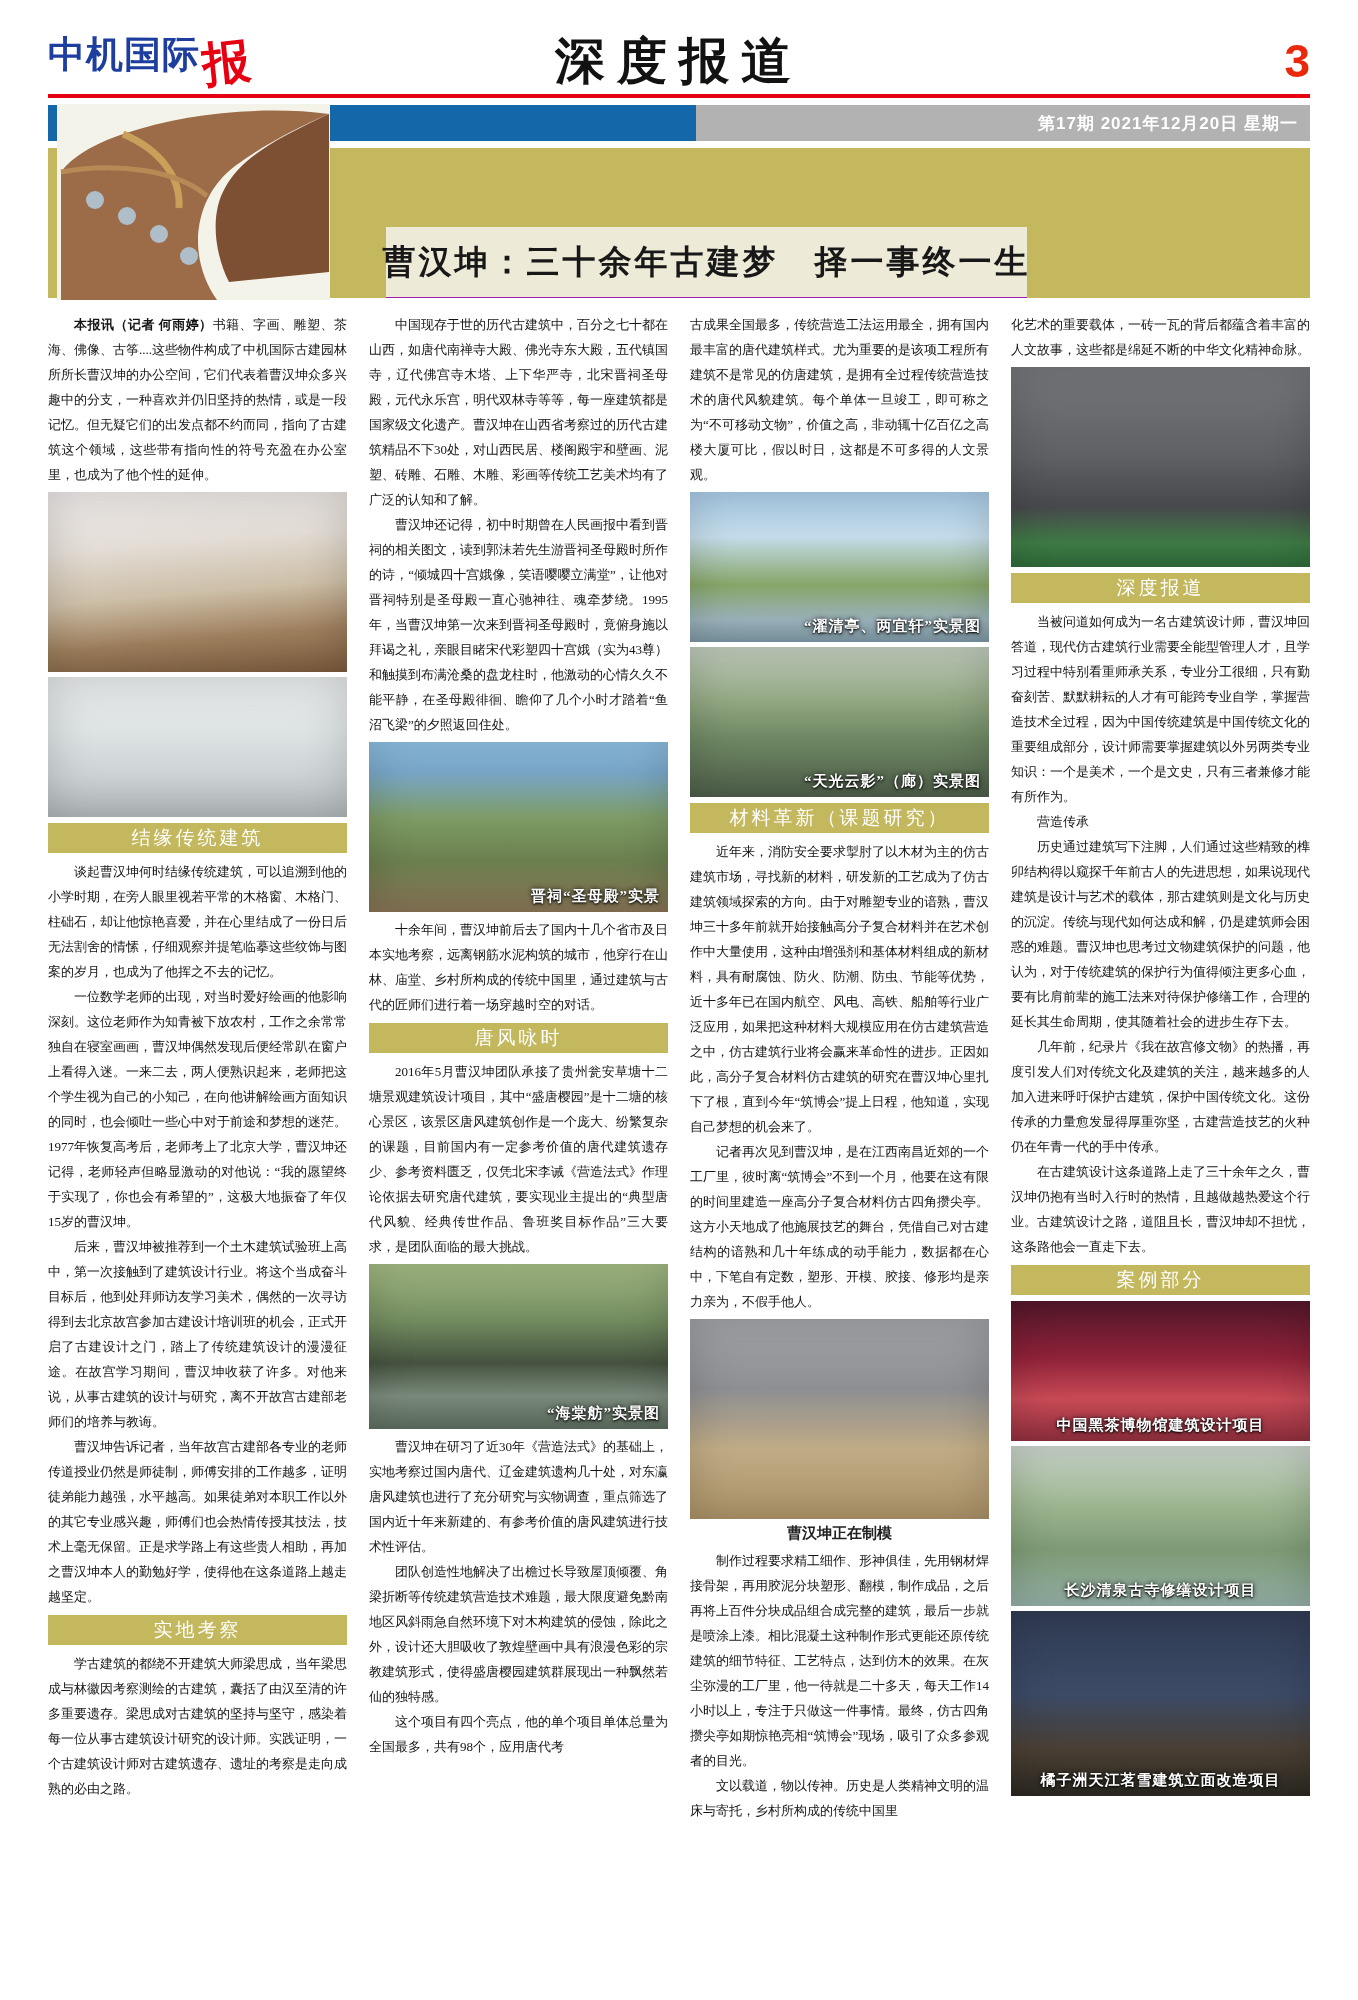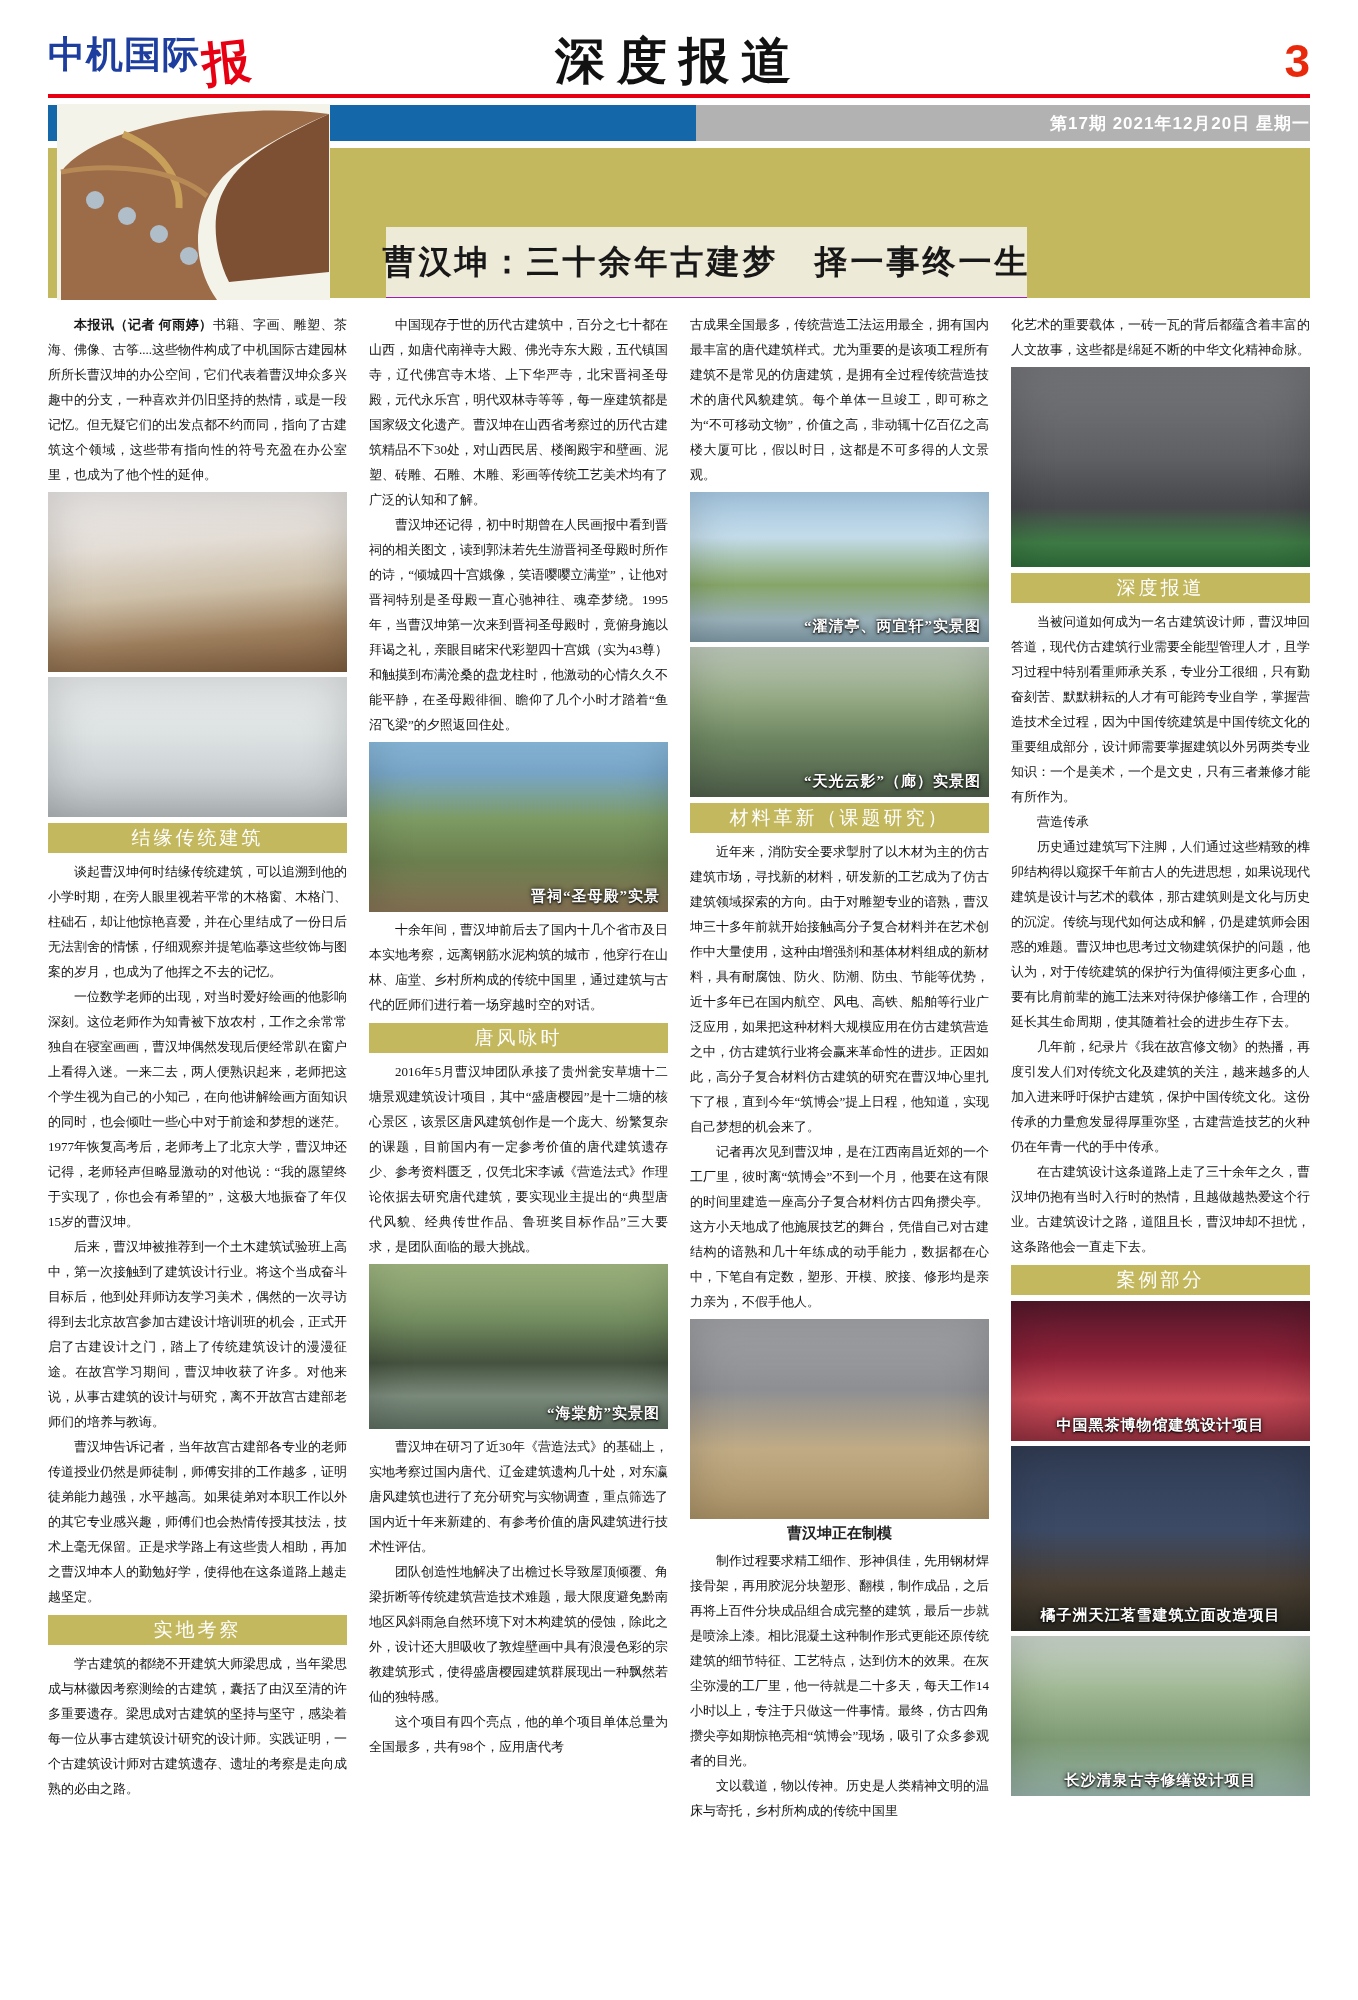--- a/index.html
+++ b/index.html
@@ -14,21 +14,21 @@
             transform:rotate(-6deg) translateY(4px);display:inline-block;line-height:0.9;}
   .section-title{position:absolute;left:50%;transform:translateX(-50%);bottom:0;margin:0;
            font-family:"Liberation Sans","DejaVu Sans",sans-serif;font-weight:900;
            font-size:50px;color:#121212;letter-spacing:12px;line-height:1;}
   .page-no{margin-left:auto;font-family:"Liberation Sans",sans-serif;font-weight:900;
            font-size:46px;color:#e8290c;line-height:1;padding-bottom:2px;}
   .red-rule{margin:8px 48px 0;height:4px;background:#e60012;}
   .info-bar{margin:7px 48px 0;height:36px;display:flex;}
   .info-blue{width:648px;background:#1467a8;}
   .info-gray{flex:1;background:#b2b2b2;display:flex;align-items:center;justify-content:flex-end;
-             color:#ffffff;font-family:"Liberation Sans",sans-serif;
+             padding-right:12px;color:#ffffff;font-family:"Liberation Sans",sans-serif;
              font-weight:bold;font-size:17px;letter-spacing:1px;}
   
   .band{position:relative;margin:7px 48px 0;height:150px;background:#c3b85e;}
   .roof{position:absolute;left:9px;top:-44px;width:273px;height:196px;background:#fdfdf8;overflow:hidden;}
   .roof svg{display:block;width:100%;height:100%;}
   .headline-box{position:absolute;left:338px;right:283px;bottom:0;height:70px;
                 background:#eeead8;border-bottom:1px solid #a21caf;
                 display:flex;align-items:center;justify-content:center;}
   .headline-box h2{margin:0;font-size:33px;font-weight:bold;color:#181818;letter-spacing:3px;
                    font-family:"Liberation Serif","DejaVu Serif",serif;white-space:nowrap;}
@@ -182,24 +182,24 @@
         <p class="para">在古建筑设计这条道路上走了三十余年之久，曹汉坤仍抱有当时入行时的热情，且越做越热爱这个行业。古建筑设计之路，道阻且长，曹汉坤却不担忧，这条路他会一直走下去。</p>
         <div class="secbar">
           <span class="secbar-t">案例部分</span>
         </div>
         <figure class="phwrap" style="margin: 1px 0px; border-radius: 6px;">
           <div class="ph sk-heicha" style="height: 140px;">
             <figcaption class="cap-overlay cap-center">中国黑茶博物馆建筑设计项目</figcaption>
           </div>
         </figure>
         <figure class="phwrap" style="margin: 5px 0px;">
+          <div class="ph sk-qingquan" style="height: 160px;">
+            <figcaption class="cap-overlay cap-center">长沙清泉古寺修缮设计项目</figcaption>
+          </div>
+        </figure>
+        <figure class="phwrap" style="margin: 5px 0px;">
           <div class="ph sk-juzizhou" style="height: 185px;">
             <figcaption class="cap-overlay cap-center">橘子洲天江茗雪建筑立面改造项目</figcaption>
-          </div>
-        </figure>
-        <figure class="phwrap" style="margin: 5px 0px;">
-          <div class="ph sk-qingquan" style="height: 160px;">
-            <figcaption class="cap-overlay cap-center">长沙清泉古寺修缮设计项目</figcaption>
           </div>
         </figure>
       </div>
     </main>
 </div>
 
 </body></html>

